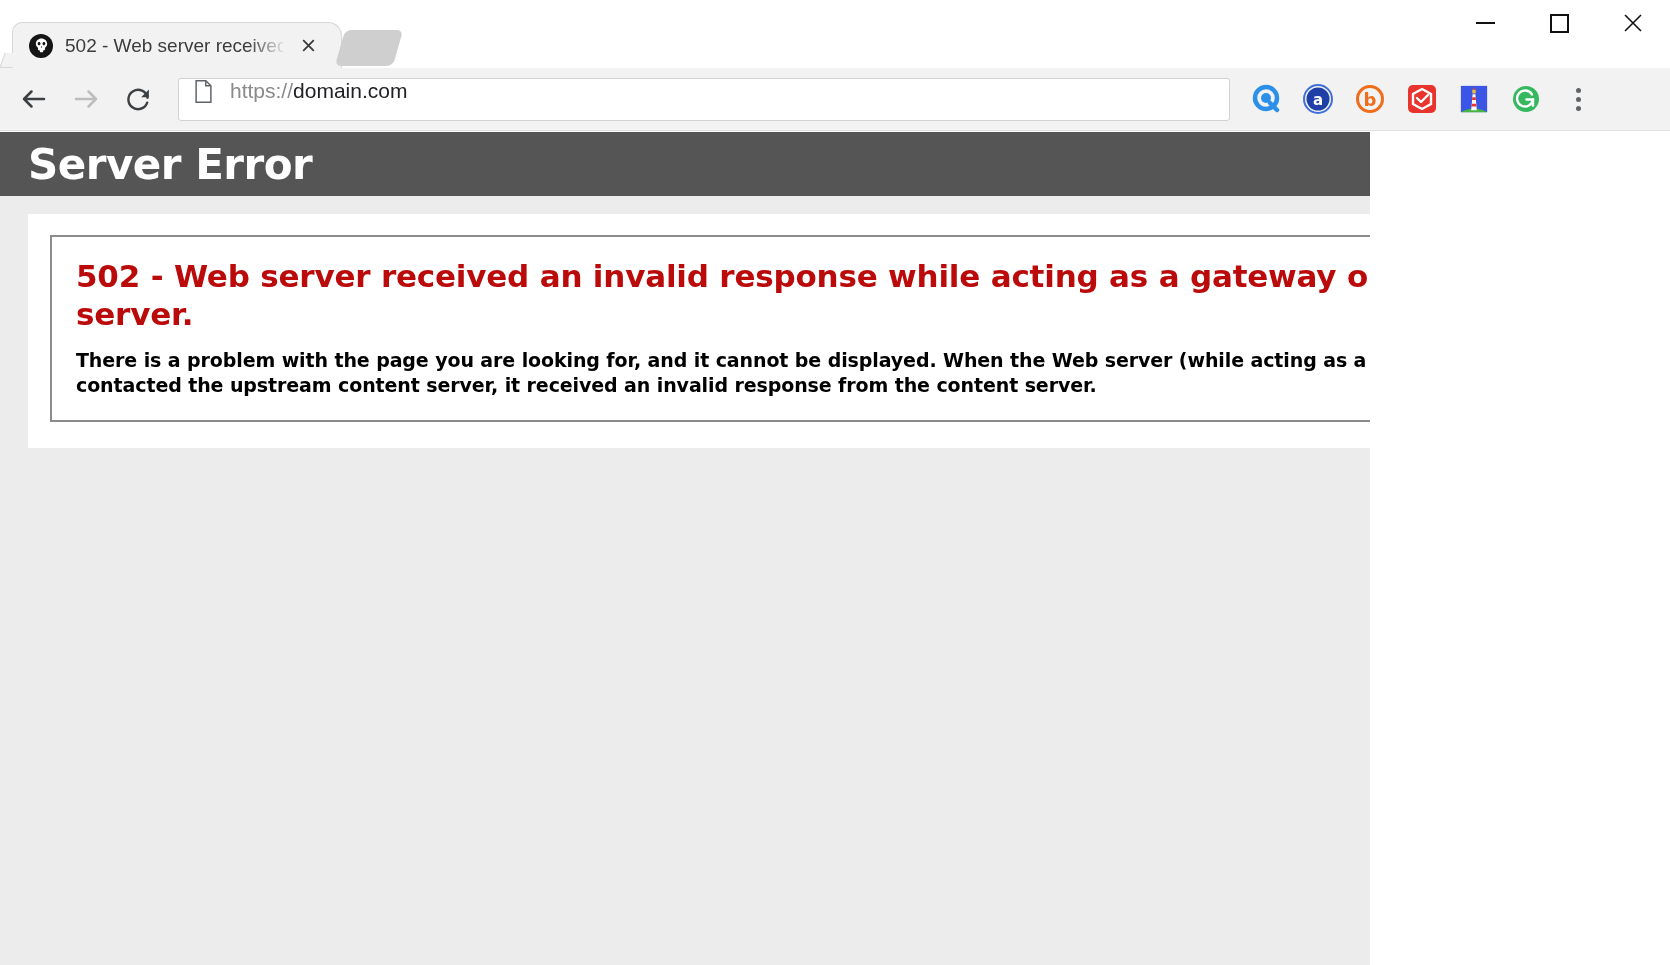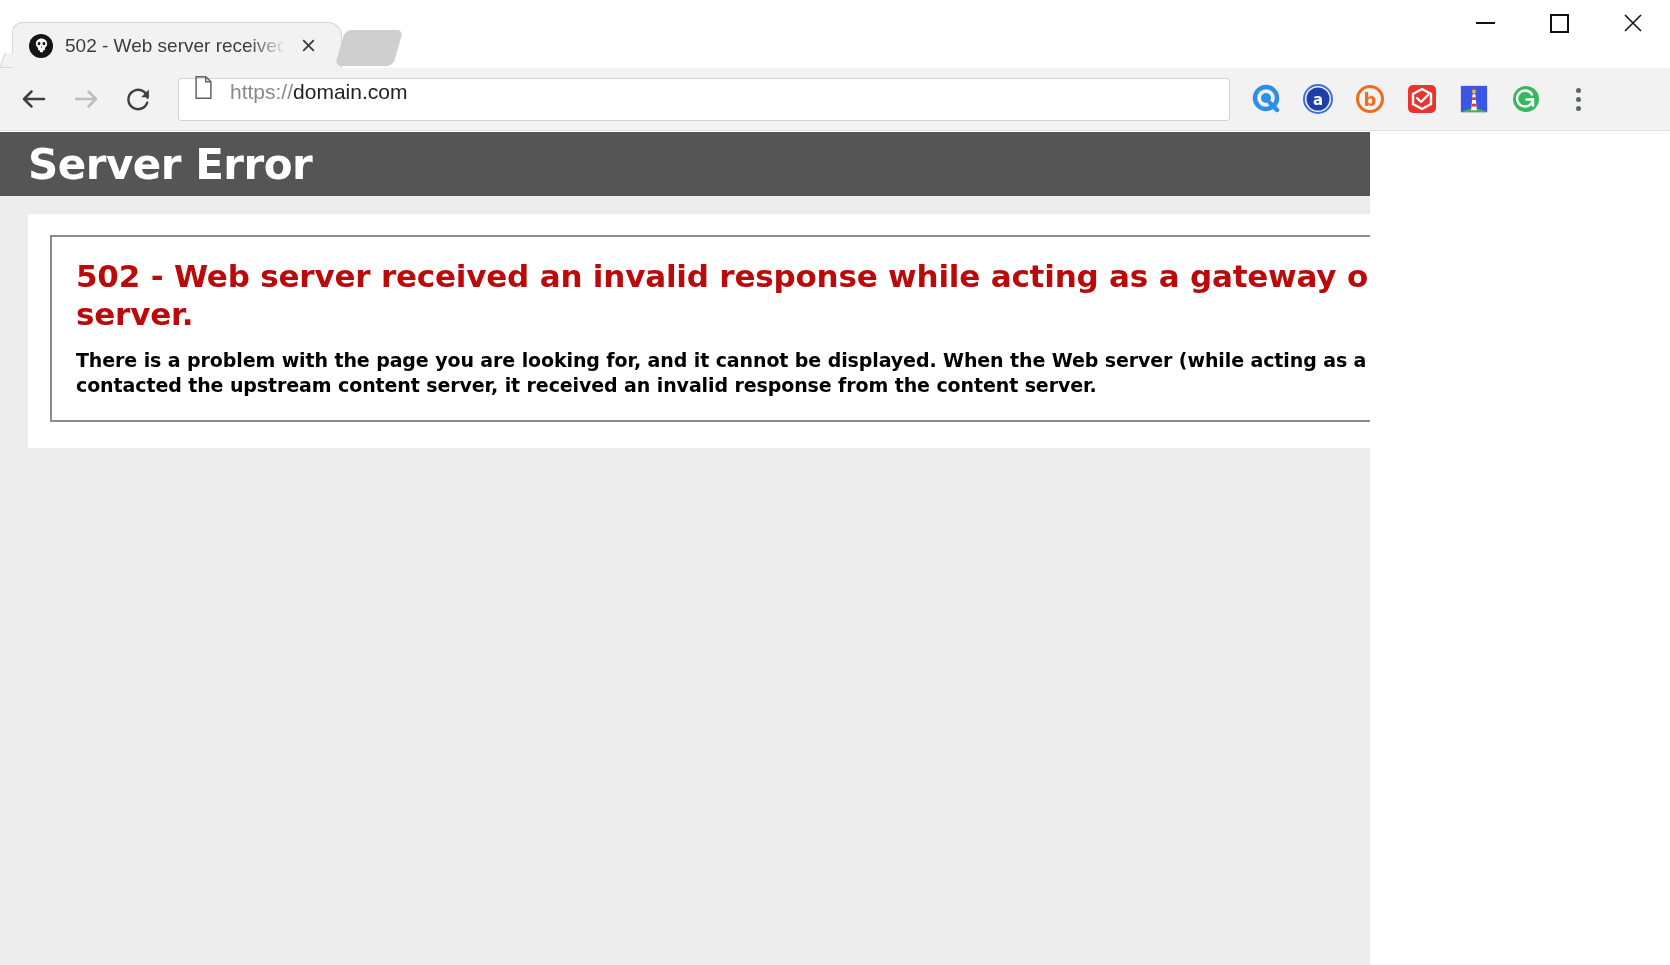--- a/index.html
+++ b/index.html
@@ -95,22 +95,22 @@
     display: flex; align-items: center; justify-content: center;
     flex: 0 0 auto;
   }
   .navbtn.back { margin-left: 8px; }
   .urlbar {
     margin-left: 14px;
     width: 1052px; height: 43px;
     background: #ffffff;
     border: 1px solid #d2d2d2;
     border-radius: 3px;
-    display: flex; align-items: flex-end;
-    padding: 16px 14px;
+    display: flex; align-items: flex-start;
+    padding: 0 14px;
     flex: 0 0 auto;
   }
   .doc-icon { flex: 0 0 auto; margin-right: 16px; }
   .url-text {
     font-size: 21px; color: #202124; white-space: nowrap;
     font-family: "Liberation Sans", sans-serif;
   }
   .url-text .scheme { color: #8a8a8a; }
   .ext-tray { display: flex; align-items: center; margin-left: 10px; }
   .ext {

